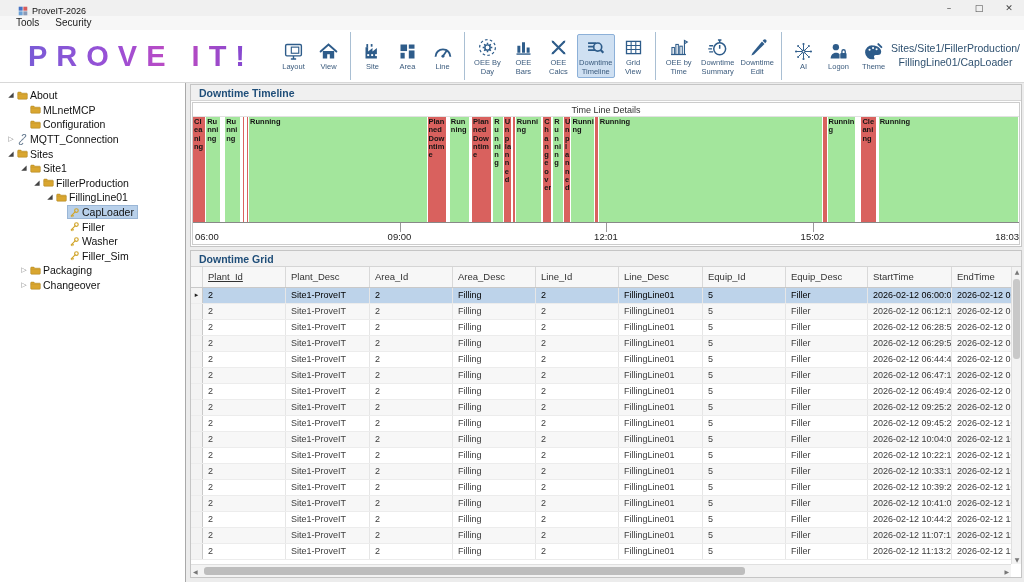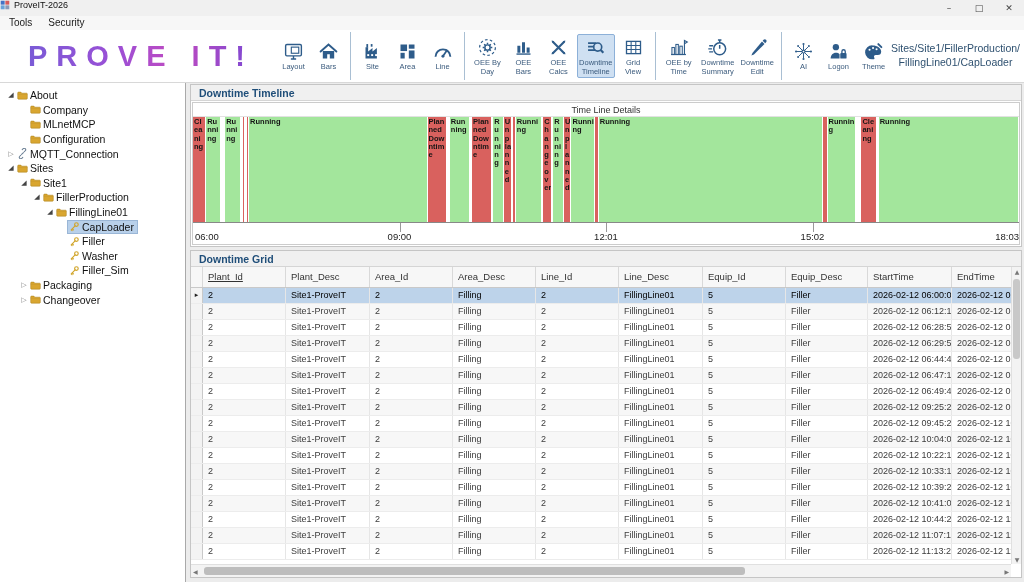--- a/index.html
+++ b/index.html
@@ -1,27 +1,27 @@
 <!DOCTYPE html>
 <html><head>
 <meta charset="utf-8">
 <style>
   * { box-sizing: border-box; margin: 0; padding: 0; }
   html,body { width:1024px; height:582px; overflow:hidden; font-family:"Liberation Sans",sans-serif; background:#e9e9e9; }
   .window { width:1024px; height:582px; display:flex; flex-direction:column; background:#f0f0f0; }
 
   
-  .titlebar { height:16px; display:flex; align-items:flex-start; background:#f0f0f0; padding-left:0; flex:none; }
+  .titlebar { height:16px; display:flex; align-items:flex-end; background:#f0f0f0; padding-left:18px; flex:none; }
   .app-icon svg { width:10px; height:10px; display:block; }
   .titlebar .title { font-size:9px; color:#111; margin-left:4px; flex:1; }
   .win-controls { display:flex; height:100%; }
   .win-btn { width:30px; text-align:center; font-size:9px; color:#444; line-height:16px; font-family:"DejaVu Sans",sans-serif; }
 
   
-  .menubar { height:14px; display:flex; align-items:center; background:#f7f7f7; padding-left:1px; flex:none; }
+  .menubar { height:14px; display:flex; align-items:center; background:#f7f7f7; padding-left:8px; flex:none; }
   .menu-item { font-size:10px; color:#222; padding:0 8px; line-height:14px; }
 
   
   .toolbar { height:53px; background:#fff; display:flex; align-items:center; border-bottom:1px solid #d8d8d8; flex:none; }
   .logo { margin-left:28px; width:248px; font-size:29px; font-weight:800; letter-spacing:9px; white-space:nowrap;
           background:linear-gradient(90deg,#7a5bd6 0%,#9b4fd6 35%,#c04ac0 60%,#6a48d8 100%);
           -webkit-background-clip:text; background-clip:text; color:transparent; flex:none; }
   .tb-buttons { display:flex; align-items:center; height:100%; }
   .tb-btn { display:flex; flex-direction:column; align-items:center; padding:2px 2px 1px; margin:0 1px; border:1px solid transparent; border-radius:2px; min-width:33px; max-width:48px; }
   .tb-btn.sel { background:#cfe0f2; border-color:#8cb0d8; }
@@ -120,21 +120,21 @@
           </span>
           <div class="tlabel">Layout</div>
         </div>
         <div class="tb-btn">
           <span class="ticon">
             <svg viewBox="0 0 24 24">
               <path d="M3 12 12 4l9 8" fill="none" stroke="#2e5c8a" stroke-width="2.2" stroke-linecap="round"></path>
               <path d="M5.5 11.5V20h5v-5h3v5h5v-8.5z" fill="#2e5c8a"></path>
             </svg>
           </span>
-          <div class="tlabel">Bars</div>
+          <div class="tlabel">View</div>
         </div>
         <div class="tb-sep"></div>
         <div class="tb-btn">
           <span class="ticon">
             <svg viewBox="0 0 24 24">
               <path d="M4 20V7h3v5l5-4v4l5-4v12z" fill="#2e5c8a"></path>
               <rect x="5" y="3.5" width="2" height="4" fill="#2e5c8a"></rect>
               <rect x="10" y="3.5" width="2" height="3" fill="#2e5c8a"></rect>
               <rect x="6" y="15" width="2.2" height="2.2" fill="#fff"></rect>
               <rect x="10.5" y="15" width="2.2" height="2.2" fill="#fff"></rect>
@@ -314,32 +314,20 @@
         <div class="tree-item" style="padding-left: 6px;">
           <span class="expander exp">◢</span>
           <span class="t-wrap">
             <span class="t-icon">
               <svg viewBox="0 0 16 14">
                 <path d="M1 3.2c0-.7.5-1.2 1.2-1.2h3.4l1.4 1.6h6.8c.7 0 1.2.5 1.2 1.2v6.4c0 .7-.5 1.2-1.2 1.2H2.2c-.7 0-1.2-.5-1.2-1.2z" fill="#d9a630" stroke="#a87d18" stroke-width="0.7"></path>
                 <path d="M1 5.2h14" stroke="#c29024" stroke-width="0.6"></path>
               </svg>
             </span>
             <span class="t-label">About</span>
-          </span>
-        </div>
-        <div class="tree-item" style="padding-left: 19px;">
-          <span class="expander col"></span>
-          <span class="t-wrap">
-            <span class="t-icon">
-              <svg viewBox="0 0 16 14">
-                <path d="M1 3.2c0-.7.5-1.2 1.2-1.2h3.4l1.4 1.6h6.8c.7 0 1.2.5 1.2 1.2v6.4c0 .7-.5 1.2-1.2 1.2H2.2c-.7 0-1.2-.5-1.2-1.2z" fill="#d9a630" stroke="#a87d18" stroke-width="0.7"></path>
-                <path d="M1 5.2h14" stroke="#c29024" stroke-width="0.6"></path>
-              </svg>
-            </span>
-            <span class="t-label">Company</span>
           </span>
         </div>
         <div class="tree-item" style="padding-left: 19px;">
           <span class="expander col"></span>
           <span class="t-wrap">
             <span class="t-icon">
               <svg viewBox="0 0 16 14">
                 <path d="M1 3.2c0-.7.5-1.2 1.2-1.2h3.4l1.4 1.6h6.8c.7 0 1.2.5 1.2 1.2v6.4c0 .7-.5 1.2-1.2 1.2H2.2c-.7 0-1.2-.5-1.2-1.2z" fill="#d9a630" stroke="#a87d18" stroke-width="0.7"></path>
                 <path d="M1 5.2h14" stroke="#c29024" stroke-width="0.6"></path>
               </svg>

